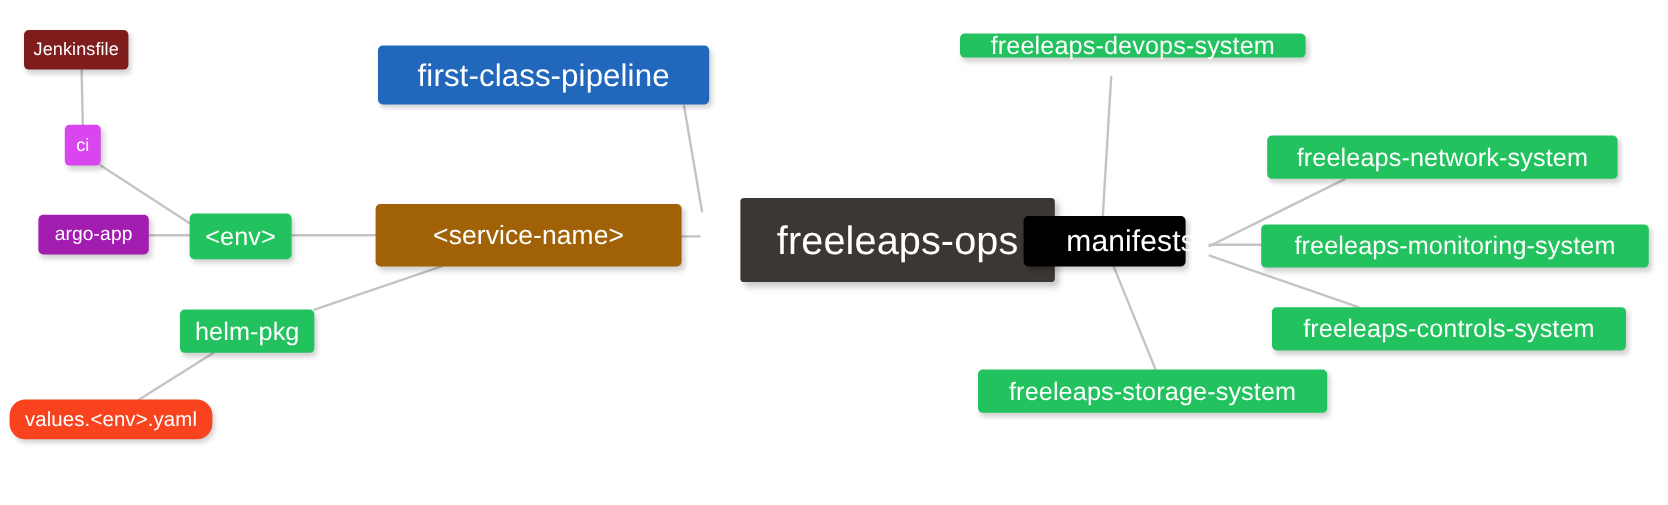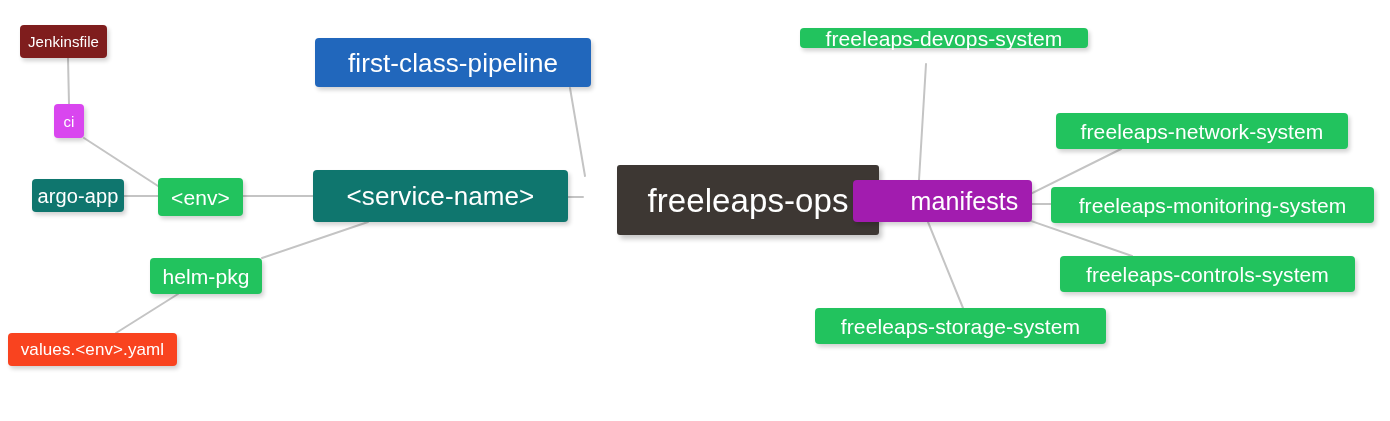--- a/index.html
+++ b/index.html
@@ -61,45 +61,45 @@
       <line x1="919" y1="180" x2="926" y2="64" stroke="#c4c4c4" stroke-width="2" stroke-linecap="round"></line>
       <line x1="1008" y1="205" x2="1121" y2="149" stroke="#c4c4c4" stroke-width="2" stroke-linecap="round"></line>
       <line x1="1008" y1="204" x2="1051" y2="204" stroke="#c4c4c4" stroke-width="2" stroke-linecap="round"></line>
       <line x1="1008" y1="213" x2="1132" y2="256" stroke="#c4c4c4" stroke-width="2" stroke-linecap="round"></line>
       <line x1="928" y1="222" x2="963" y2="308" stroke="#c4c4c4" stroke-width="2" stroke-linecap="round"></line>
     </svg>
   <div id="node-layer">
       <div class="node root" style="left: 583px; top: 165px; width: 262px; height: 70px; background: rgb(61, 55, 51); font-size: 33px;">
         <span class="node-label">freeleaps-ops</span>
       </div>
-      <div class="node" style="left: 313px; top: 170px; width: 255px; height: 52px; background: #0f766e; font-size: 26px;">
+      <div class="node" style="left: 313px; top: 170px; width: 255px; height: 52px; background: #a16207; font-size: 22px;">
         <span class="node-label">&lt;service-name&gt;</span>
       </div>
       <div class="node" style="left: 315px; top: 38px; width: 276px; height: 49px; background: rgb(33, 103, 188); font-size: 26px;">
         <span class="node-label">first-class-pipeline</span>
       </div>
-      <div class="node" style="left: 853px; top: 180px; width: 179px; height: 42px; background: #a21caf; font-size: 25px; padding-left: 44px;">
+      <div class="node" style="left: 853px; top: 180px; width: 135px; height: 42px; background: #000000; font-size: 25px; padding-left: 44px;">
         <span class="node-label">manifests</span>
       </div>
       <div class="node" style="left: 158px; top: 178px; width: 85px; height: 38px; background: rgb(34, 195, 94); font-size: 21px;">
         <span class="node-label">&lt;env&gt;</span>
       </div>
       <div class="node" style="left: 150px; top: 258px; width: 112px; height: 36px; background: rgb(34, 195, 94); font-size: 21px;">
         <span class="node-label">helm-pkg</span>
       </div>
       <div class="node" style="left: 20px; top: 25px; width: 87px; height: 33px; background: #7f1d1d; font-size: 15px;">
         <span class="node-label">Jenkinsfile</span>
       </div>
       <div class="node" style="left: 54px; top: 104px; width: 30px; height: 34px; background: #d946ef; font-size: 15px;">
         <span class="node-label">ci</span>
       </div>
-      <div class="node" style="left: 32px; top: 179px; width: 92px; height: 33px; background: #0f766e; font-size: 20px;">
+      <div class="node" style="left: 32px; top: 179px; width: 92px; height: 33px; background: #a21caf; font-size: 16px;">
         <span class="node-label">argo-app</span>
       </div>
-      <div class="node" style="left: 8px; top: 333px; width: 169px; height: 33px; background: rgb(249, 67, 31); font-size: 17px;">
+      <div class="node" style="left: 8px; top: 333px; width: 169px; height: 33px; background: rgb(249, 67, 31); font-size: 17px; border-radius: 13px;">
         <span class="node-label">values.&lt;env&gt;.yaml</span>
       </div>
       <div class="node" style="left: 800px; top: 28px; width: 288px; height: 20px; background: rgb(34, 195, 94); font-size: 21px;">
         <span class="node-label">freeleaps-devops-system</span>
       </div>
       <div class="node" style="left: 1056px; top: 113px; width: 292px; height: 36px; background: rgb(34, 195, 94); font-size: 21px;">
         <span class="node-label">freeleaps-network-system</span>
       </div>
       <div class="node" style="left: 1051px; top: 187px; width: 323px; height: 36px; background: rgb(34, 195, 94); font-size: 21px;">
         <span class="node-label">freeleaps-monitoring-system</span>

